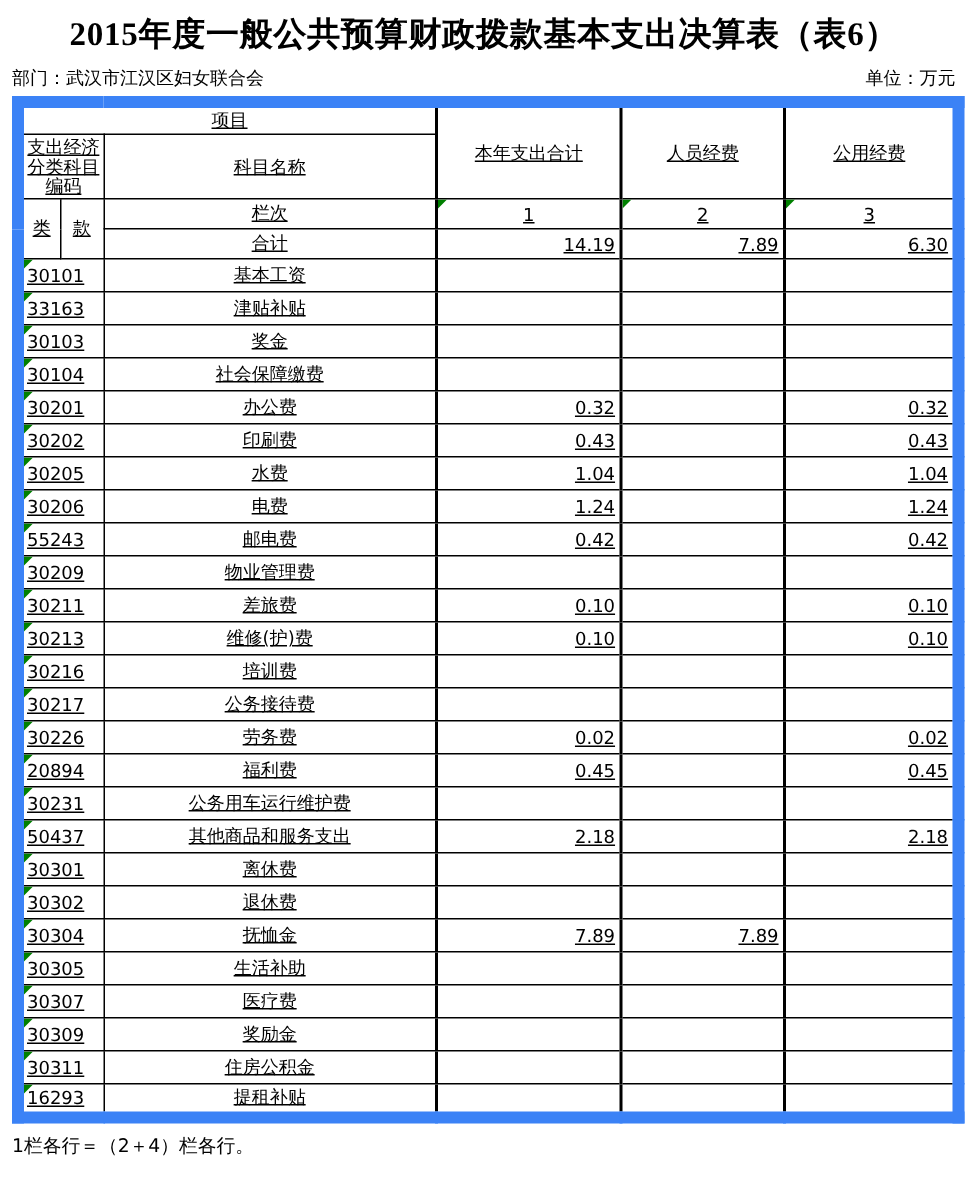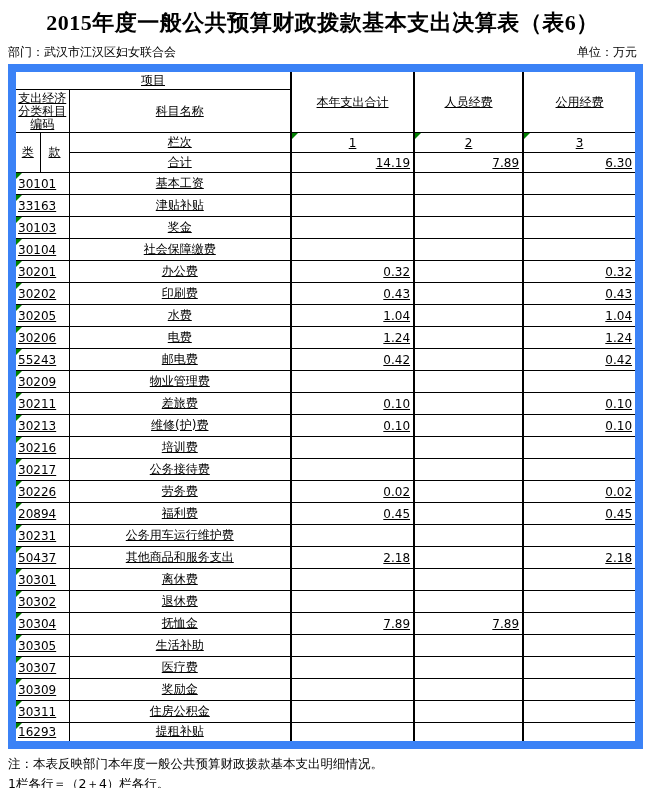--- a/index.html
+++ b/index.html
@@ -309,17 +309,16 @@
           <td class="code tri" colspan="2">16293</td>
           <td class="name">提租补贴</td>
           <td class="num bl2"></td>
           <td class="num bl2"></td>
           <td class="num bl2"></td>
         </tr>
       </tbody>
   </table>
 
   <div class="notes">
-    <div>注：本表反映部门本年度一般公共预算财政拨款基本支出明细情况。</div>
     <div>1栏各行＝（2＋4）栏各行。</div>
   </div>
 
 </div>
 
 </body></html>

